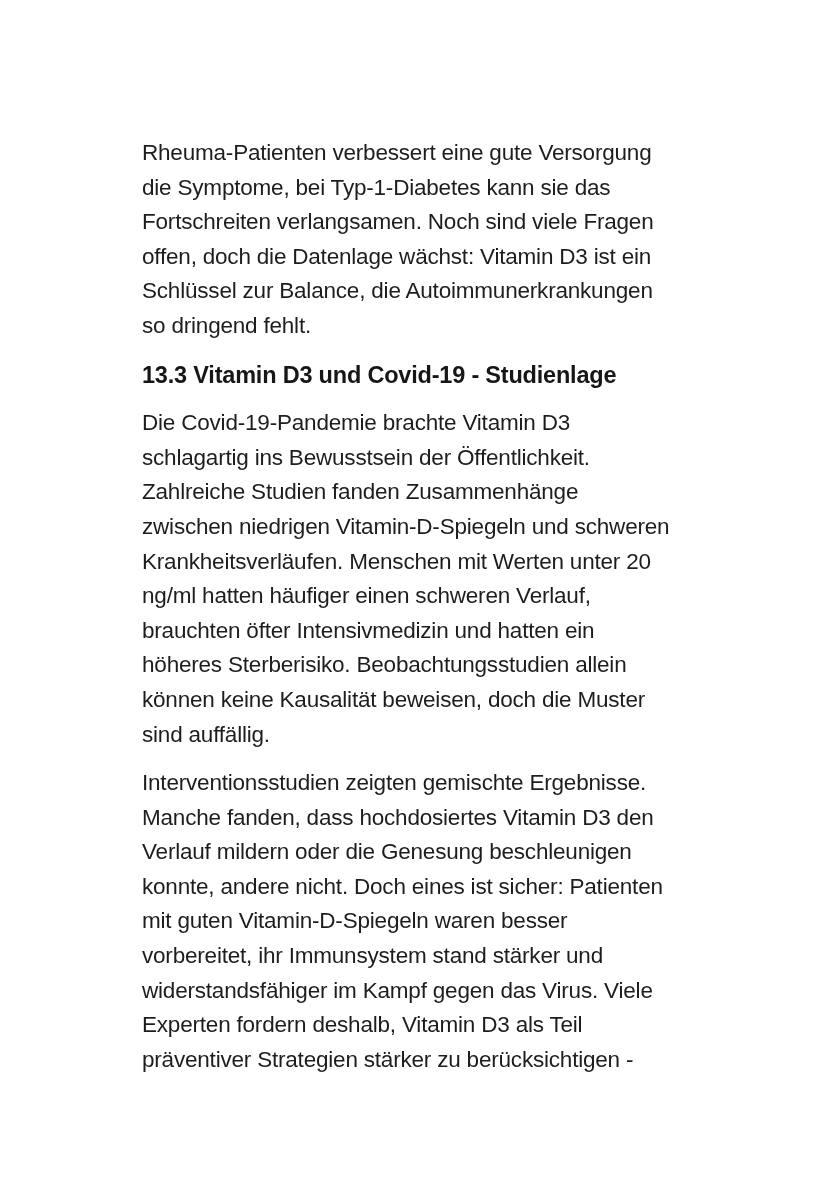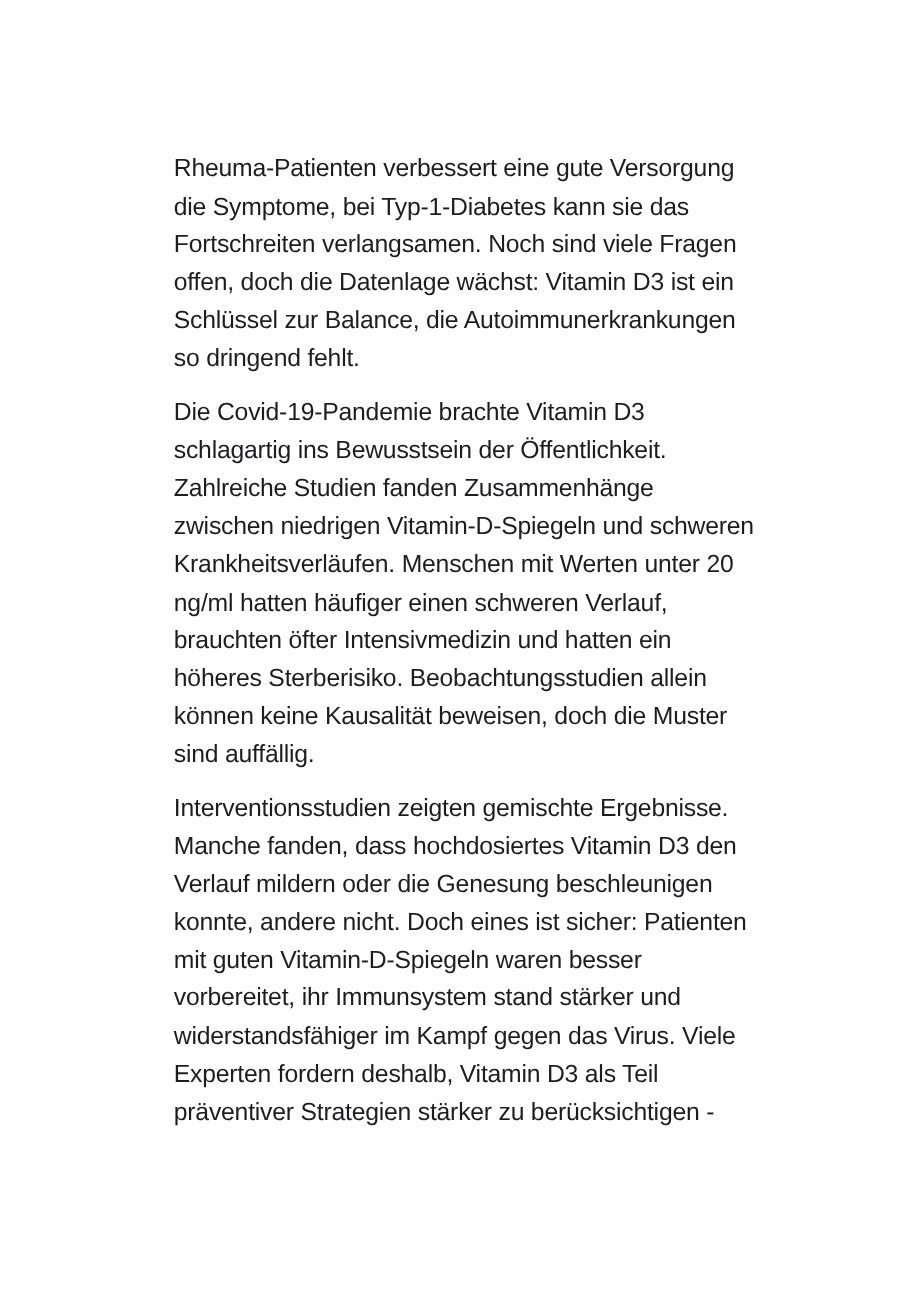--- a/index.html
+++ b/index.html
@@ -20,21 +20,21 @@
     top: 136px;
     left: 142px;
     width: 640px;
     color: #1d1d1f;
   }
   .para {
     font-size: 22.5px;
     line-height: 34.6px;
     letter-spacing: -0.2px;
     white-space: pre;
-    margin: 0 0 14px 16px;
+    margin: 0 0 14px 0;
     font-weight: 400;
   }
   .heading {
     font-size: 23.5px;
     line-height: 34.6px;
     letter-spacing: -0.2px;
     white-space: pre;
     margin: 0 0 14px 0;
     font-weight: 700;
     color: #161618;
@@ -44,20 +44,21 @@
 <body>
 
 <div class="page">
   <div class="content">
     <p class="para">Rheuma-Patienten verbessert eine gute Versorgung
 die Symptome, bei Typ-1-Diabetes kann sie das
 Fortschreiten verlangsamen. Noch sind viele Fragen
 offen, doch die Datenlage wächst: Vitamin D3 ist ein
 Schlüssel zur Balance, die Autoimmunerkrankungen
 so dringend fehlt.</p>
+    <h2 class="heading">13.3 Vitamin D3 und Covid-19 - Studienlage</h2>
     <p class="para">Die Covid-19-Pandemie brachte Vitamin D3
 schlagartig ins Bewusstsein der Öffentlichkeit.
 Zahlreiche Studien fanden Zusammenhänge
 zwischen niedrigen Vitamin-D-Spiegeln und schweren
 Krankheitsverläufen. Menschen mit Werten unter 20
 ng/ml hatten häufiger einen schweren Verlauf,
 brauchten öfter Intensivmedizin und hatten ein
 höheres Sterberisiko. Beobachtungsstudien allein
 können keine Kausalität beweisen, doch die Muster
 sind auffällig.</p>

